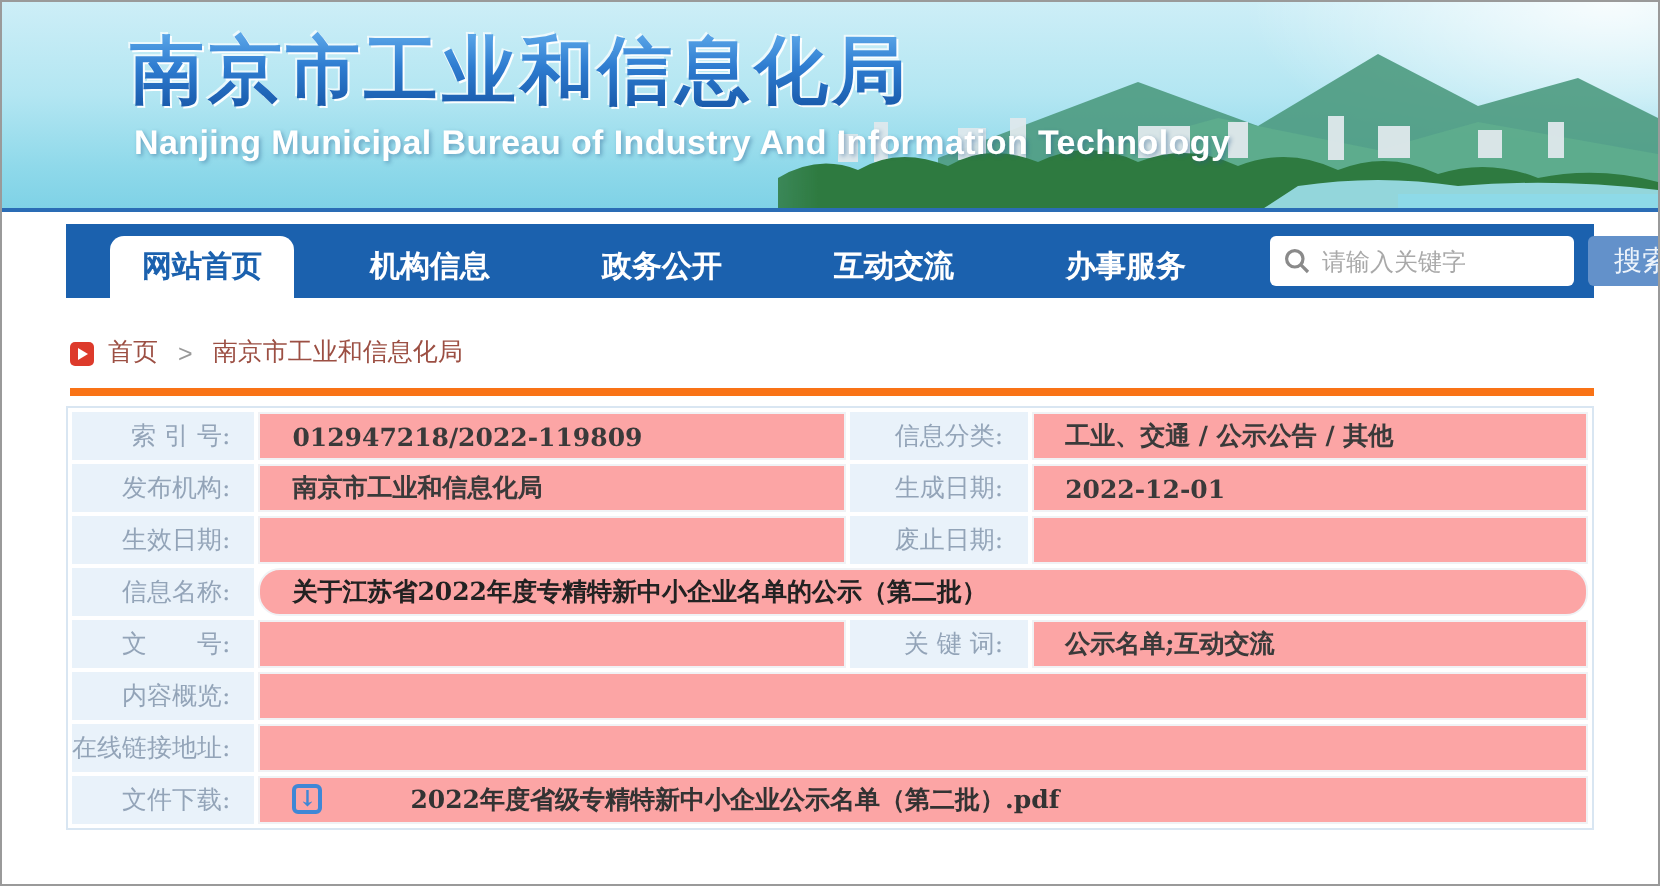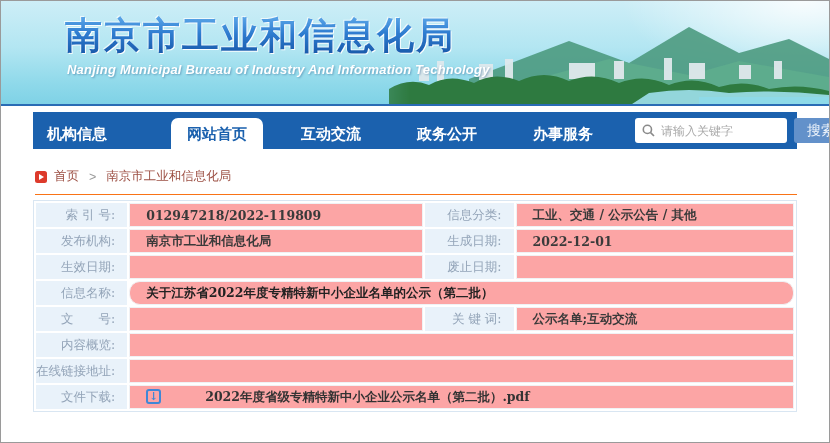--- a/index.html
+++ b/index.html
@@ -12,22 +12,22 @@
     background:
       radial-gradient(ellipse 260px 120px at 97% 0%, rgba(255,255,255,.85), rgba(255,255,255,0) 70%),
       linear-gradient(180deg,#cdeef7 0%, #b3e6f2 45%, #8fd9ea 80%, #7fd2e6 100%);
   }
   .banner svg.landscape { position:absolute; right:0; top:0; height:105px; width:560px; }
   .site-title { position:absolute; left:64px; top:10px; font-size:37px; font-weight:bold; letter-spacing:2px;
     background:linear-gradient(180deg,#6ab4f0 0%, #2e7cd0 45%, #114e9e 100%);
     -webkit-background-clip:text; background-clip:text; color:transparent;
     filter:drop-shadow(1px 1px 0 rgba(255,255,255,.95)) drop-shadow(-1px -1px 0 rgba(255,255,255,.7));
   }
-  .site-subtitle { position:absolute; left:66px; top:61px; font-size:13px; font-weight:bold; color:#fff;
-    text-shadow:1px 1px 2px rgba(40,90,140,.45); letter-spacing:.2px;font-style:italic; }
+  .site-subtitle { position:absolute; left:66px; top:61px; font-size:17px; font-weight:bold; color:#fff;
+    text-shadow:1px 1px 2px rgba(40,90,140,.45); letter-spacing:.2px; }
 
   
   .content { position:relative; padding:0 32px; }
   .navbar { margin-top:6px; height:37px; background:#1b61ae; display:flex; align-items:flex-end; }
   .tab { height:31px; line-height:31px; padding:0 14px; margin-right:28px; color:#fff; font-size:15px;
     font-weight:bold; cursor:pointer; white-space:nowrap; }
   .tab.active { background:#fff; color:#1b61ae; border-radius:7px 7px 0 0; margin-left:22px; margin-right:24px; padding:0 16px; }
   .nav-search { margin-left:auto; display:flex; align-items:center; height:37px; padding-right:6px; gap:7px; }
   .search-box { background:#fff; border-radius:3px; width:152px; height:25px; display:flex; align-items:center; padding:0 7px; }
   .search-box svg { flex:0 0 auto; }
@@ -37,21 +37,21 @@
   .search-btn { width:54px; height:25px; background:#6391ca; color:#eef4fb; border:none; border-radius:3px;
     font-size:14px; cursor:pointer; font-family:"Liberation Sans", sans-serif; }
 
   
   .datebar { height:36px; background:linear-gradient(180deg,#fdfdfd,#f1f1f1); border:1px solid #e2e2e2;
     border-top:none; display:flex; align-items:center; padding-left:28px; font-size:12.5px; color:#808080;
     font-family:"DejaVu Serif", serif; }
 
   
   .breadcrumb { display:flex; align-items:center; margin:19px 0 0 2px; font-size:12.5px; color:#9c4f43;
-    font-family:"DejaVu Serif", serif; padding-bottom:9px; border-bottom:1px solid #f97316; }
+    font-family:"DejaVu Serif", serif; padding-bottom:9px; border-bottom:4px solid #f97316; }
   .bc-icon { width:12px; height:12px; background:#dd3a2b; border-radius:2.5px; display:inline-flex;
     align-items:center; justify-content:center; margin-right:7px; }
   .bc-icon::before { content:""; display:block; width:0; height:0; border-left:5px solid #fff;
     border-top:3.5px solid transparent; border-bottom:3.5px solid transparent; margin-left:1px; }
   .breadcrumb a { color:#9c4f43; text-decoration:none; }
   .bc-sep { margin:0 10px; color:#999; font-family:"Liberation Sans", sans-serif; }
 
   
   table.info { width:100%; margin-top:5px; border-collapse:separate; border-spacing:2px;
     border:1px solid #d9e6f2; }
@@ -106,24 +106,24 @@
         <rect x="430" y="96" width="130" height="9" fill="#8ddaea" opacity="0.85"></rect>
       </g>
     </svg>
     <div class="site-title">南京市工业和信息化局</div>
     <div class="site-subtitle">Nanjing Municipal Bureau of Industry And Information Technology</div>
   </header>
 
   <div class="content">
 
     <nav class="navbar">
+      <div class="tab active">网站首页</div>
       <div class="tab">机构信息</div>
-      <div class="tab active">网站首页</div>
+      <div class="tab">政务公开</div>
       <div class="tab">互动交流</div>
-      <div class="tab">政务公开</div>
       <div class="tab">办事服务</div>
       <div class="nav-search">
         <div class="search-box">
           <svg width="13" height="13" viewBox="0 0 13 13">
             <circle cx="5.4" cy="5.4" r="4.1" fill="none" stroke="#8a8a8a" stroke-width="1.6"></circle>
             <line x1="8.6" y1="8.6" x2="12" y2="12" stroke="#8a8a8a" stroke-width="1.6"></line>
           </svg>
           <input type="text" placeholder="请输入关键字" style="">
         </div>
         <button class="search-btn">搜索</button>

